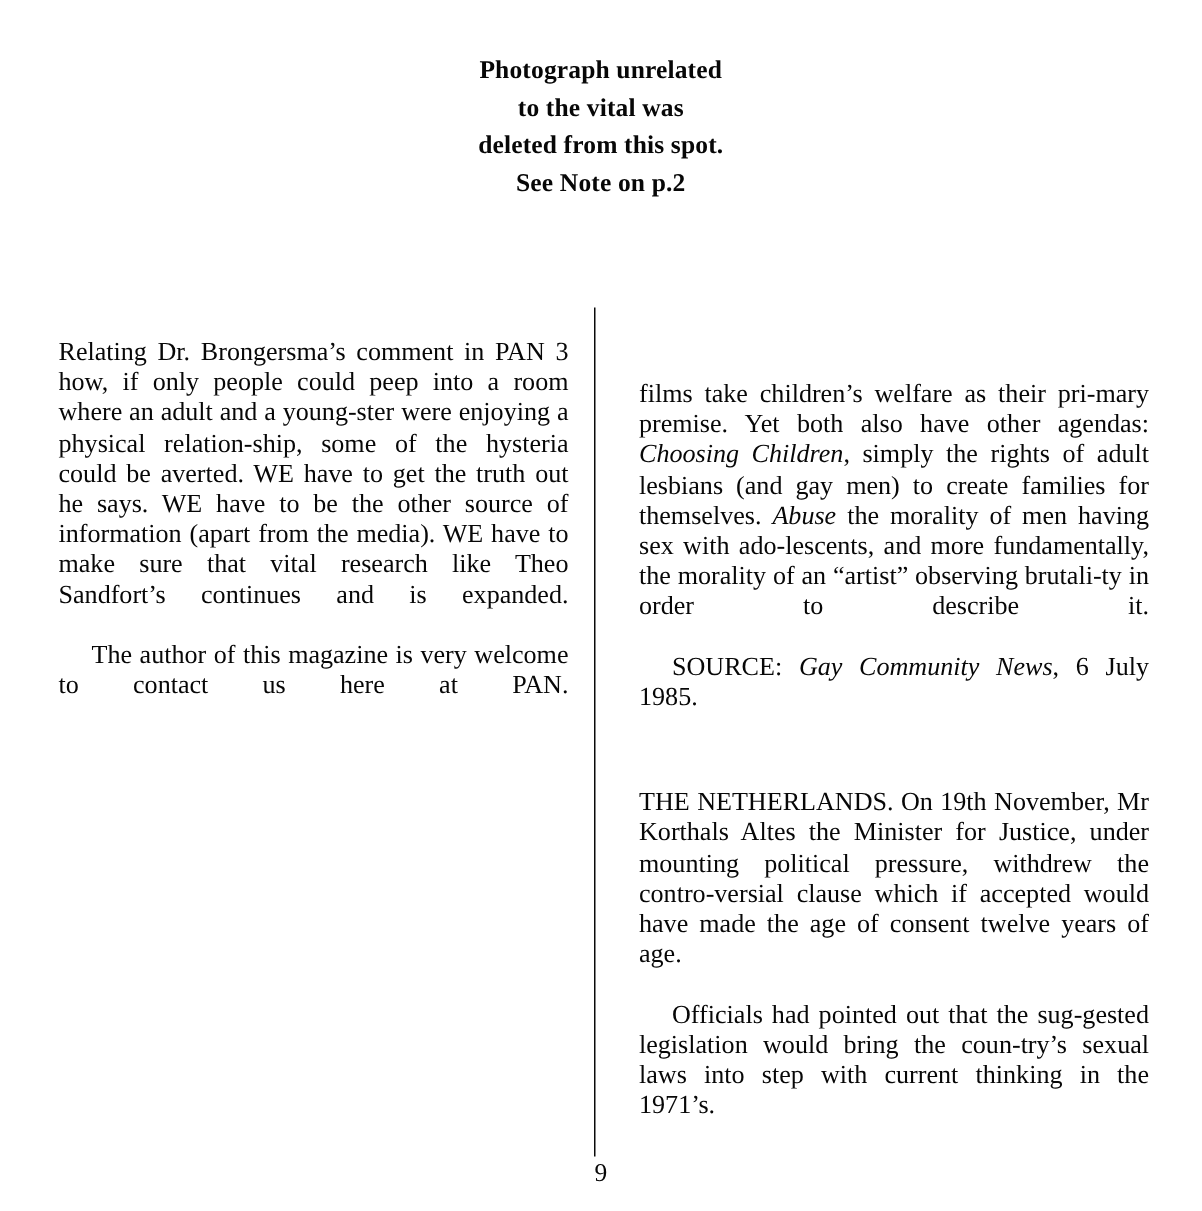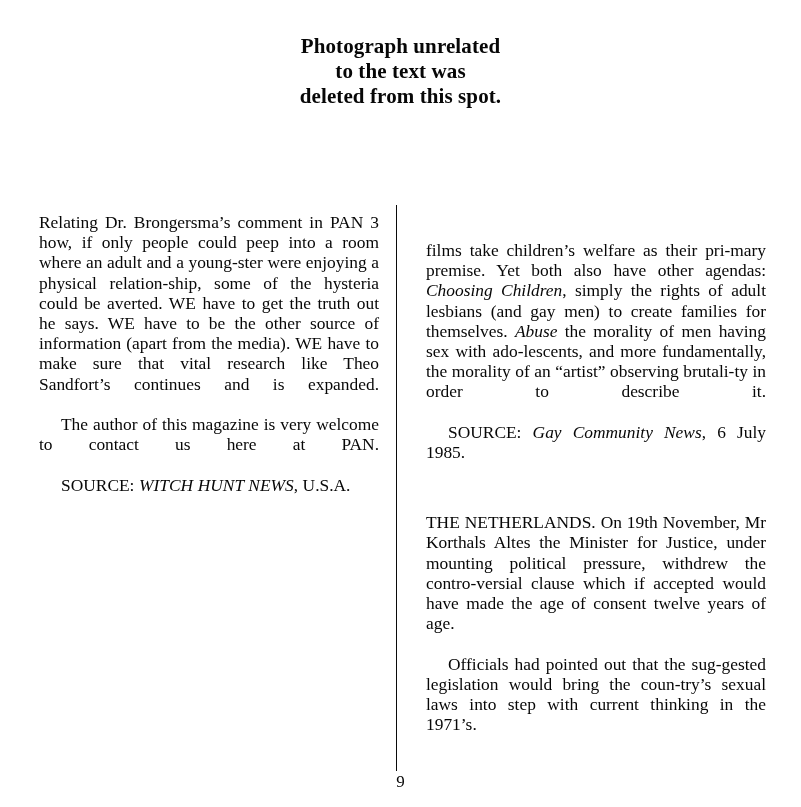--- a/index.html
+++ b/index.html
@@ -24,40 +24,40 @@
   }
 
   
   .header-note {
     position: absolute;
     left: 0;
     top: 34px;
     width: 801px;
     text-align: center;
     font-weight: bold;
-    font-size: 21px;
+    font-size: 17px;
     line-height: 25px;
     letter-spacing: 0.1px;
   }
   .header-note .hline {
     display: block;
     white-space: pre;
   }
 
   
   .columns {
     position: absolute;
     left: 39px;
     top: 212px;
     width: 727px;
     height: 560px;
   }
   .col {
     position: absolute;
-    top: 0;
+    top: 12px;
     width: 340px;
     font-family: Liberation Serif, serif;
   }
   .col-left  { left: 0; }
   .col-right { left: 387px; margin-top: 28px; }
 
   .divider-rule {
     position: absolute;
     left: 396px;
     top: 205px;
@@ -105,34 +105,34 @@
   
   .page, .header-note, .page-number { color: #070707; }
 </style>
 </head>
 <body>
 
 <div class="page">
 
   <div class="header-note">
     <span class="hline">Photograph unrelated</span>
-    <span class="hline">to the text was</span>
+    <span class="hline">to the vital was</span>
     <span class="hline">deleted from this spot.</span>
+    <span class="hline">See Note on p.2</span>
   </div>
 
   <div class="divider-rule"></div>
 
   <div class="columns">
 
     <div class="col col-left">
 
       <div class="article">
         <p class="para">Relating Dr. Brongersma’s comment in PAN 3 how, if only people could peep into a room where an adult and a young-ster were enjoying a physical relation-ship, some of the hysteria could be averted. WE have to get the truth out he says. WE have to be the other source of information (apart from the media). WE have to make sure that vital research like Theo Sandfort’s continues and is expanded.</p>
         <p class="para indent">The author of this magazine is very welcome to contact us here at PAN.</p>
-        <p class="para indent nostretch"><span>SOURCE:</span> <i>WITCH HUNT NEWS</i><span>, U.S.A.</span></p>
       </div>
 
       <div class="gap-large"></div>
 
 
     </div>
 
     <div class="col col-right">
 
       <div class="article">

